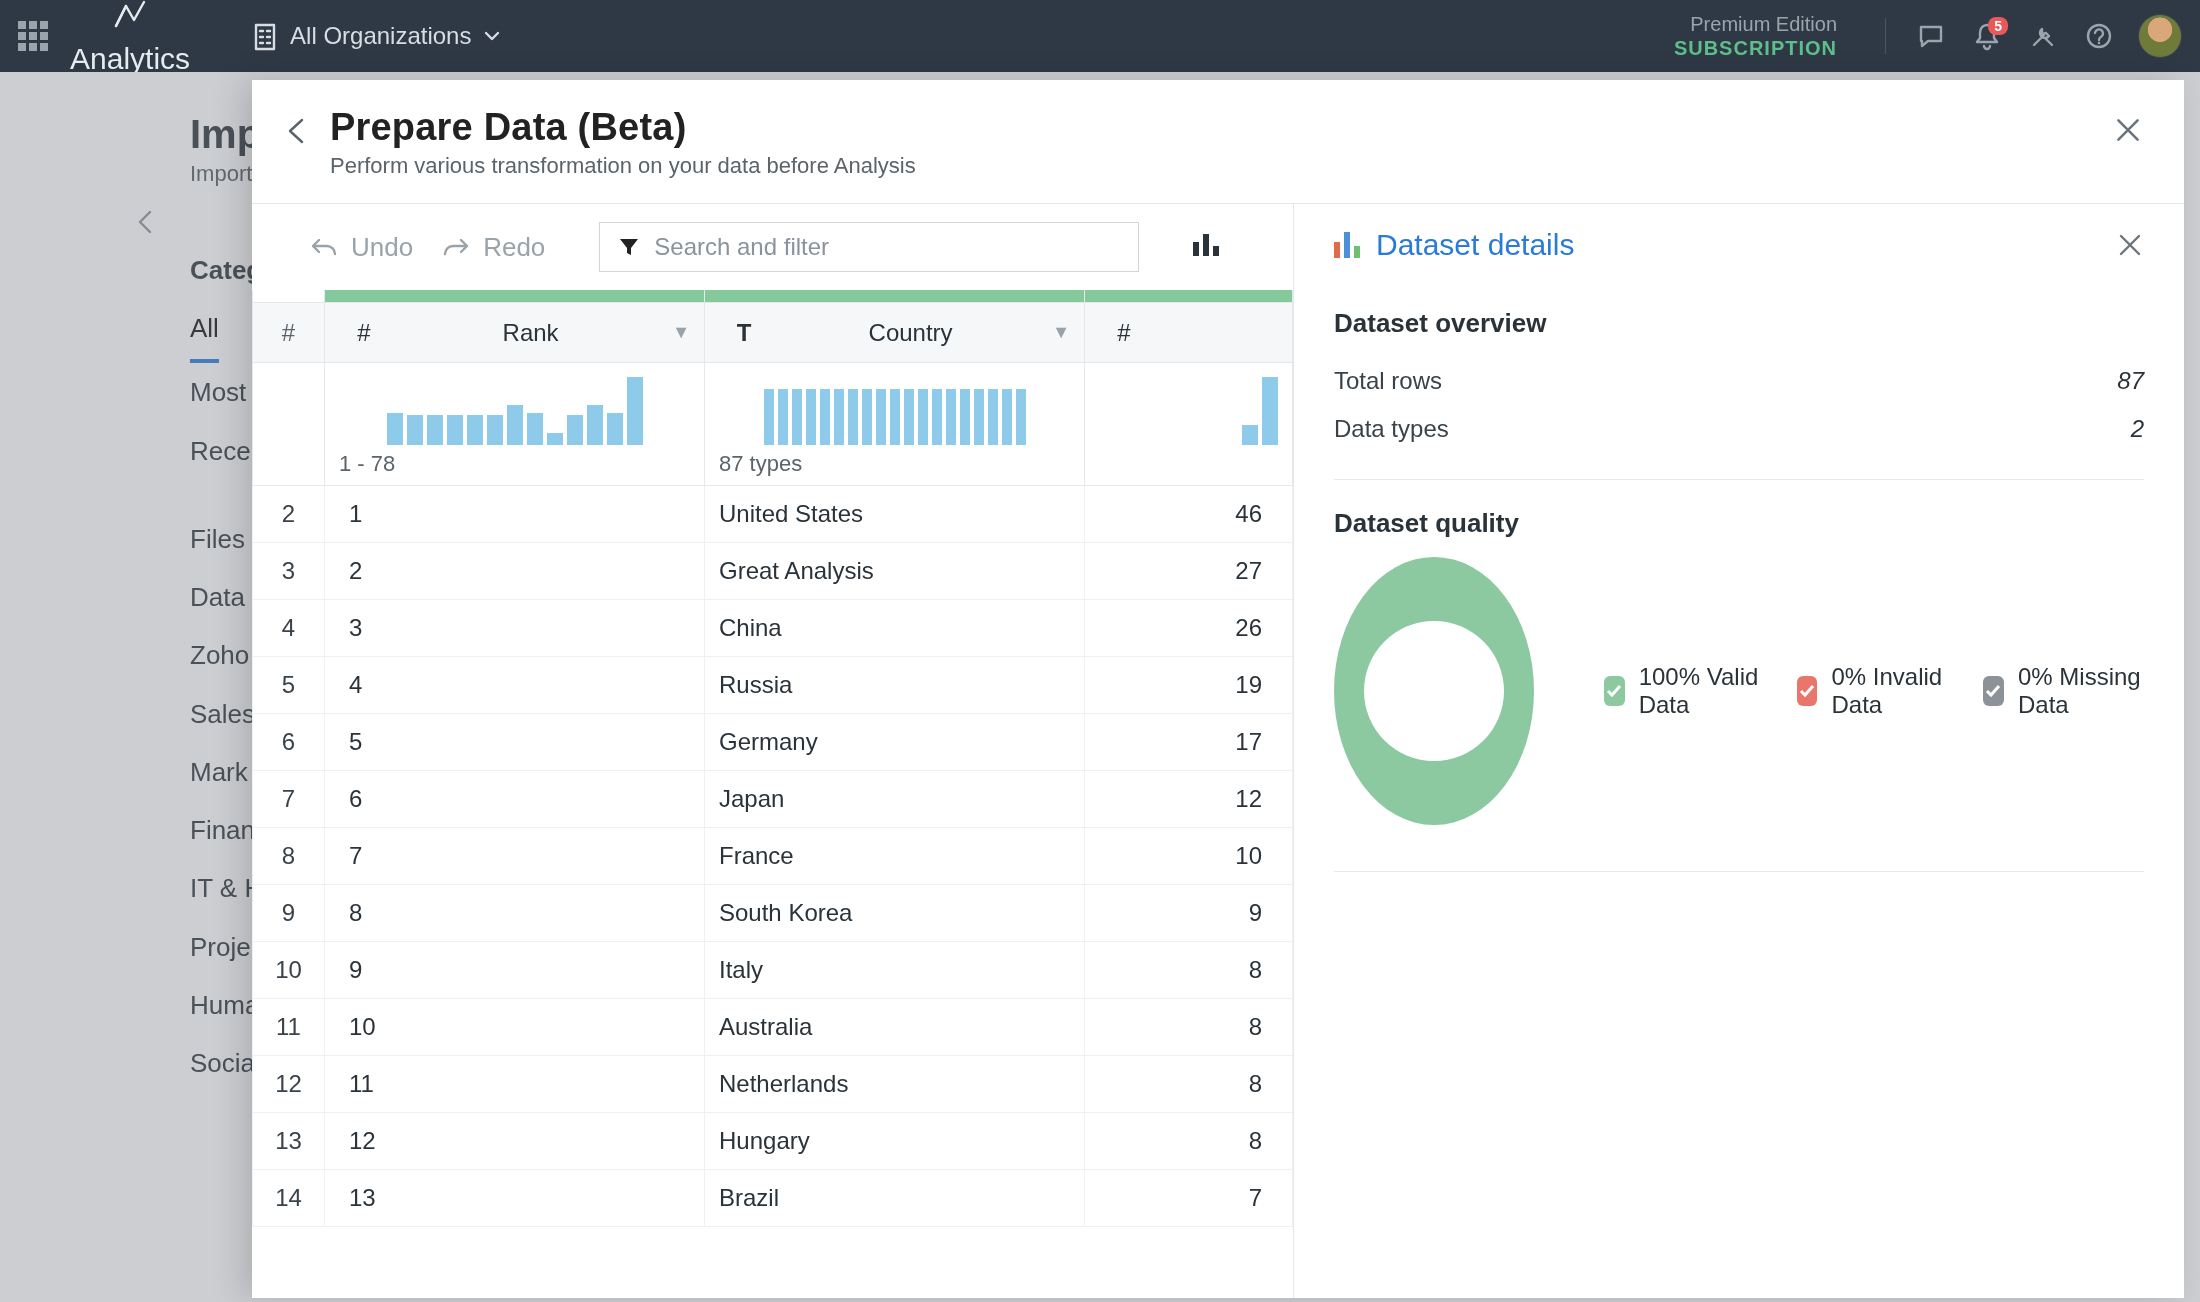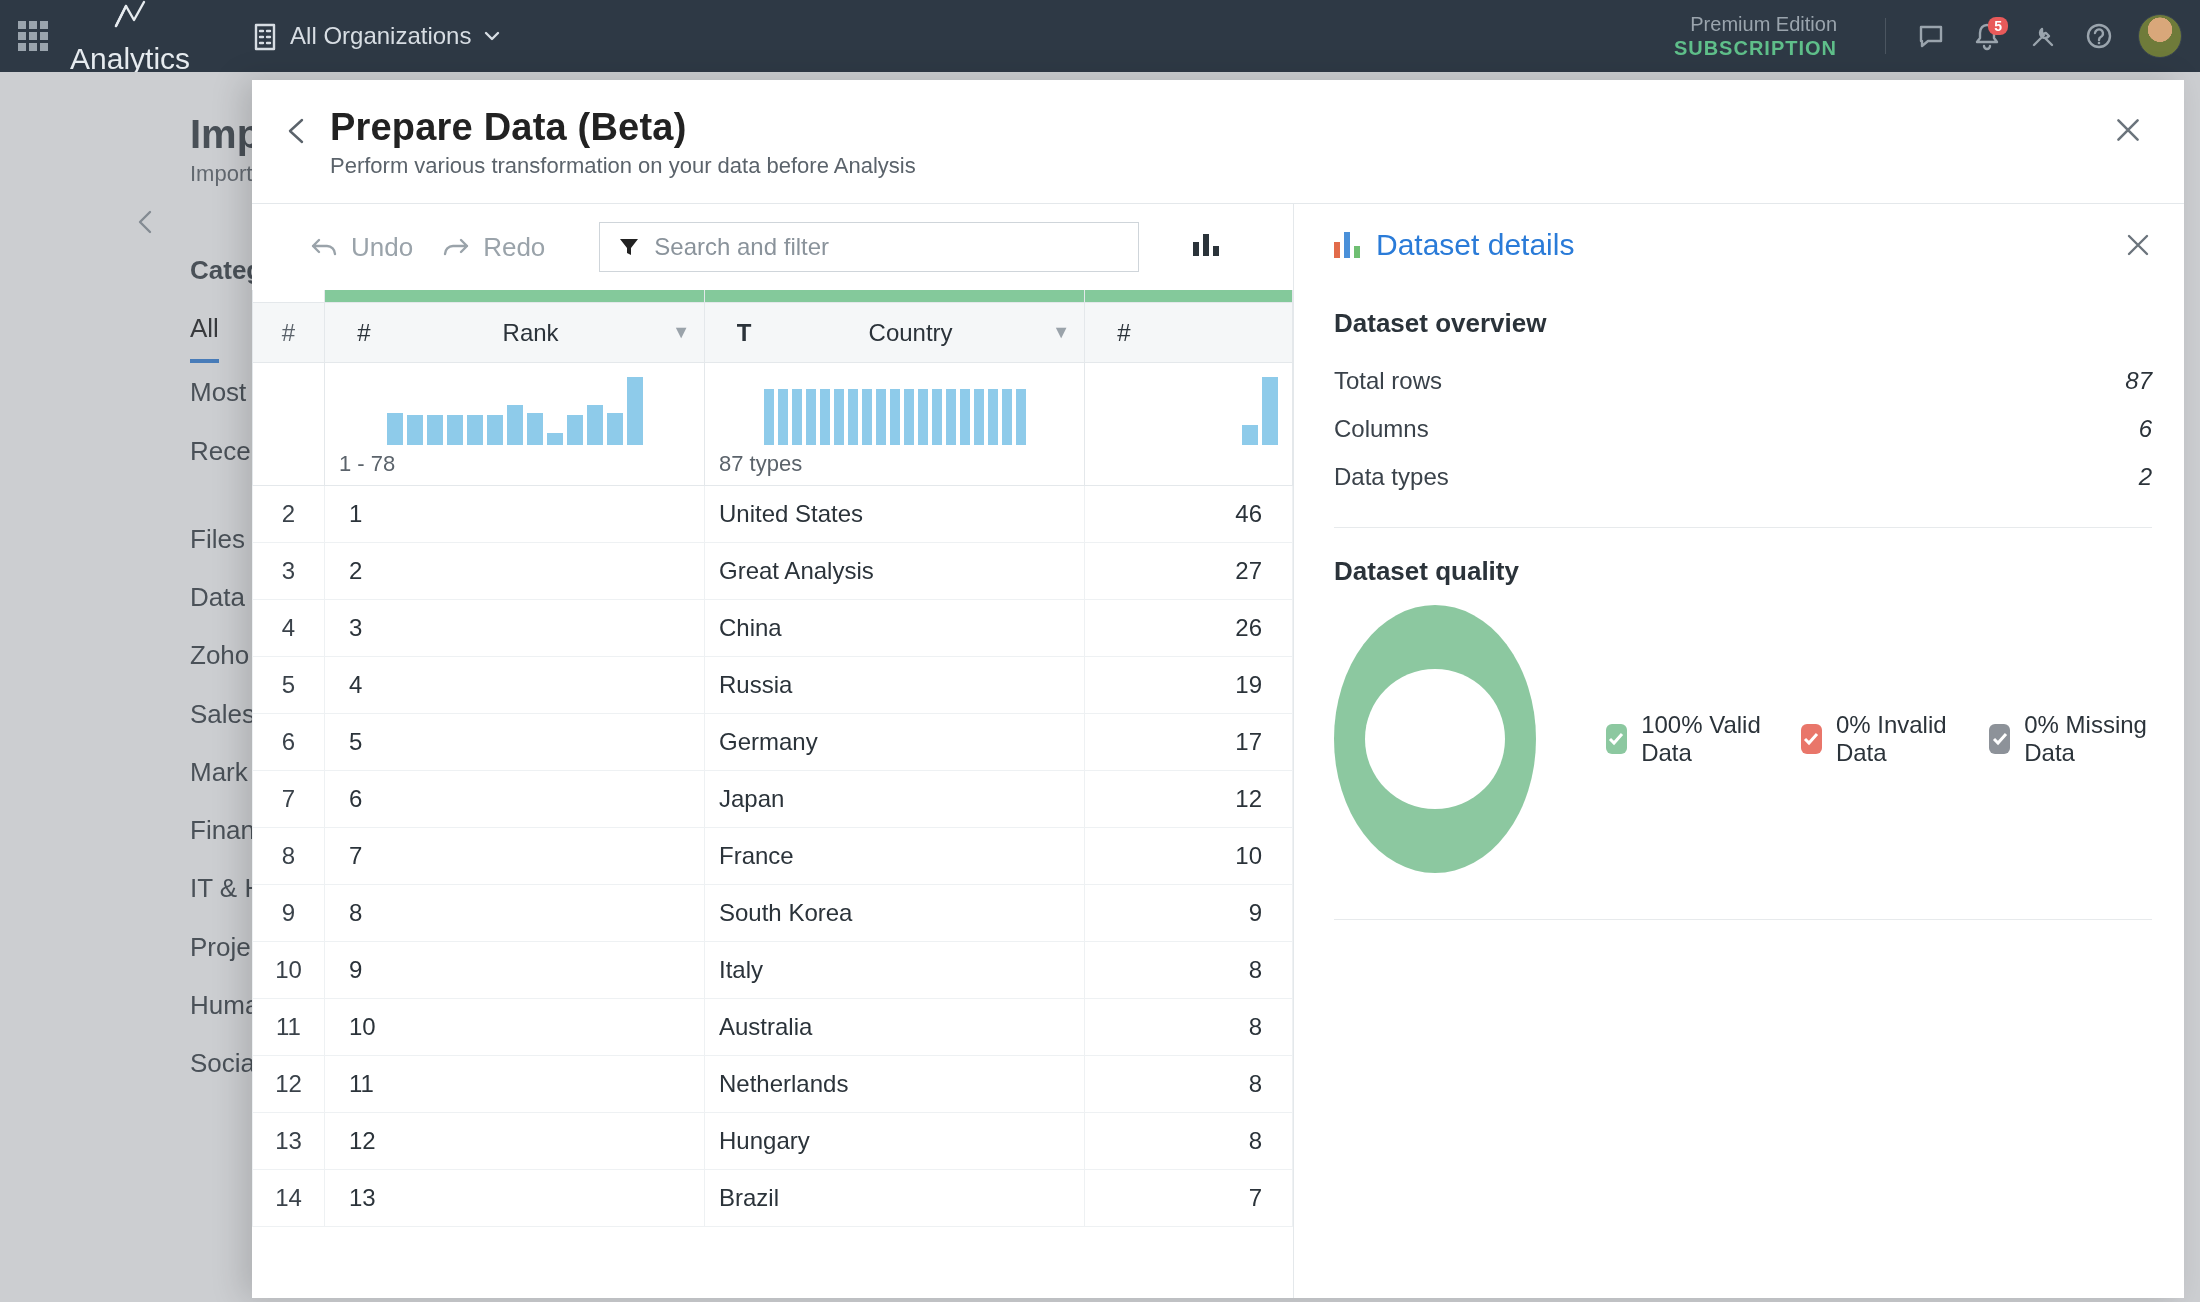--- a/index.html
+++ b/index.html
@@ -51,21 +51,21 @@
     border-bottom:1px solid #e4e8eb;
   }
   .panel-back { width:30px; height:30px; color:#5b636b; margin-top:10px;}
   .panel-title { font-size:38px; font-weight:600; color:#222; letter-spacing:.2px;}
   .panel-sub { font-size:22px; color:#5b636b; margin-top:4px;}
   .panel-close { margin-left:auto; color:#6b747c; width:32px; height:32px; margin-top:8px;}
 
   
   .panel-body { flex:1; display:flex; min-height:0; }
   .grid-area { flex:1; display:flex; flex-direction:column; border-right:1px solid #e4e8eb; min-width:0;}
-  .details-area { width:890px; padding: 18px 32px 0 40px; }
+  .details-area { width:890px; padding: 18px 40px 0 40px; }
 
   
   .tools { display:flex; align-items:center; gap:28px; padding: 18px 22px 18px 57px;}
   .tool-btn { display:flex; align-items:center; gap:12px; color:#9aa3aa; font-size:26px;}
   .tool-btn svg { width:30px; height:30px; }
   .search-box {
     display:flex; align-items:center; gap:14px; border:1px solid #cfd5da; padding:10px 18px;
     width:540px; color:#333; font-size:24px; margin-left: 26px;
   }
   .search-box input { border:none; outline:none; font-size:24px; flex:1; color:#333;}
@@ -451,24 +451,20 @@
           <path class="stroke" d="M5 5l18 18M23 5L5 23"></path>
         </svg>
       </div>
 
       <div class="sect-title">Dataset overview</div>
       <div class="kv">
         <span class="k">Total rows</span>
         <span class="v">87</span>
       </div>
       <div class="kv">
-        <span class="k">Columns</span>
-        <span class="v">6</span>
-      </div>
-      <div class="kv">
         <span class="k">Data types</span>
         <span class="v">2</span>
       </div>
 
       <div class="hr"></div>
 
       <div class="sect-title">Dataset quality</div>
       <div class="quality-wrap">
         <div class="donut">
           <div class="hole"></div>

